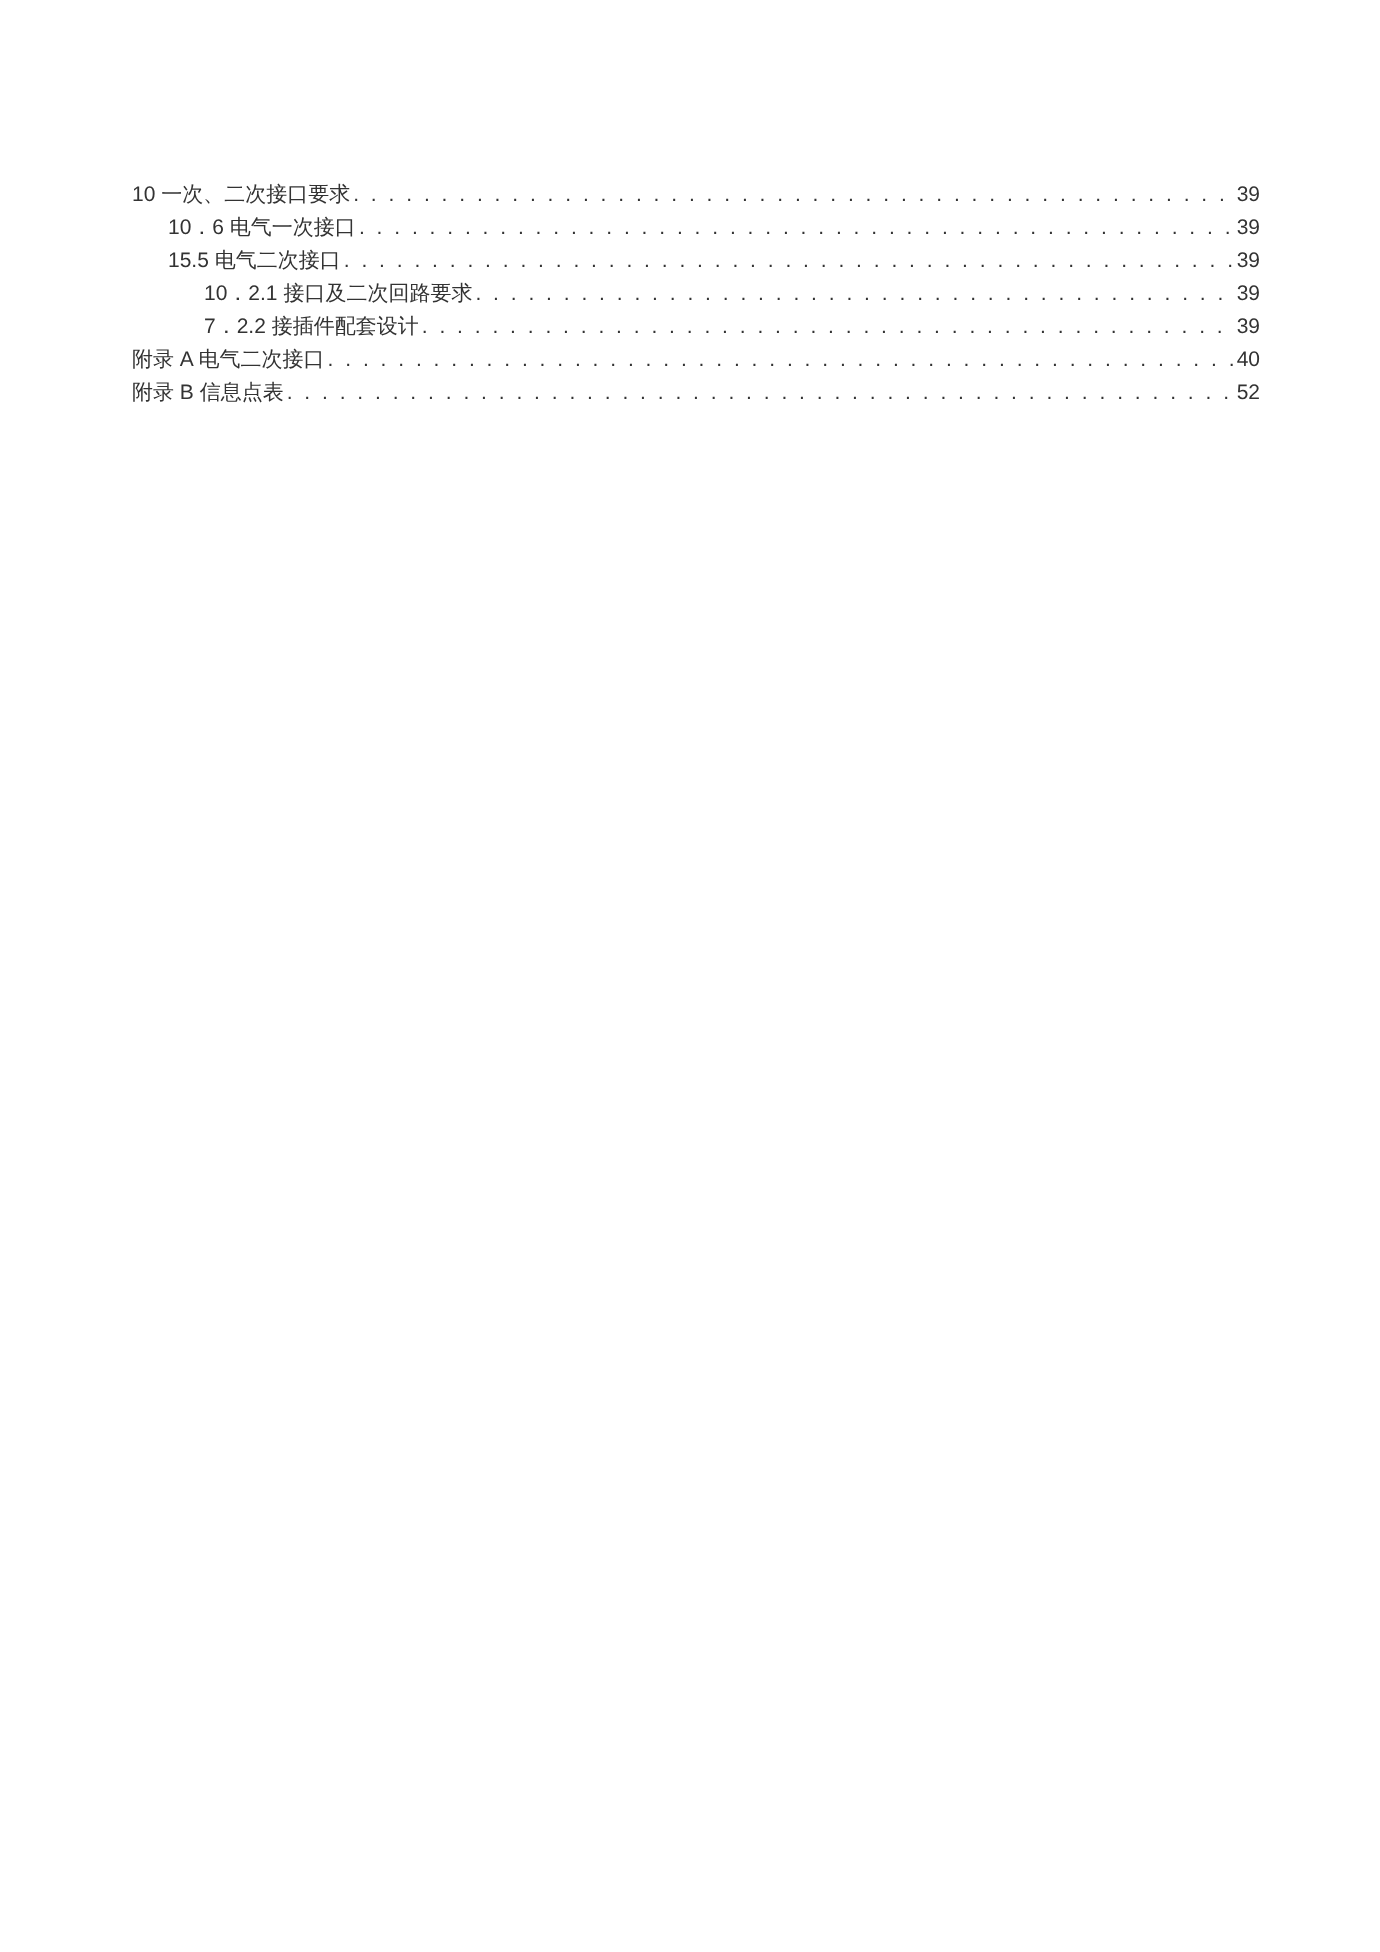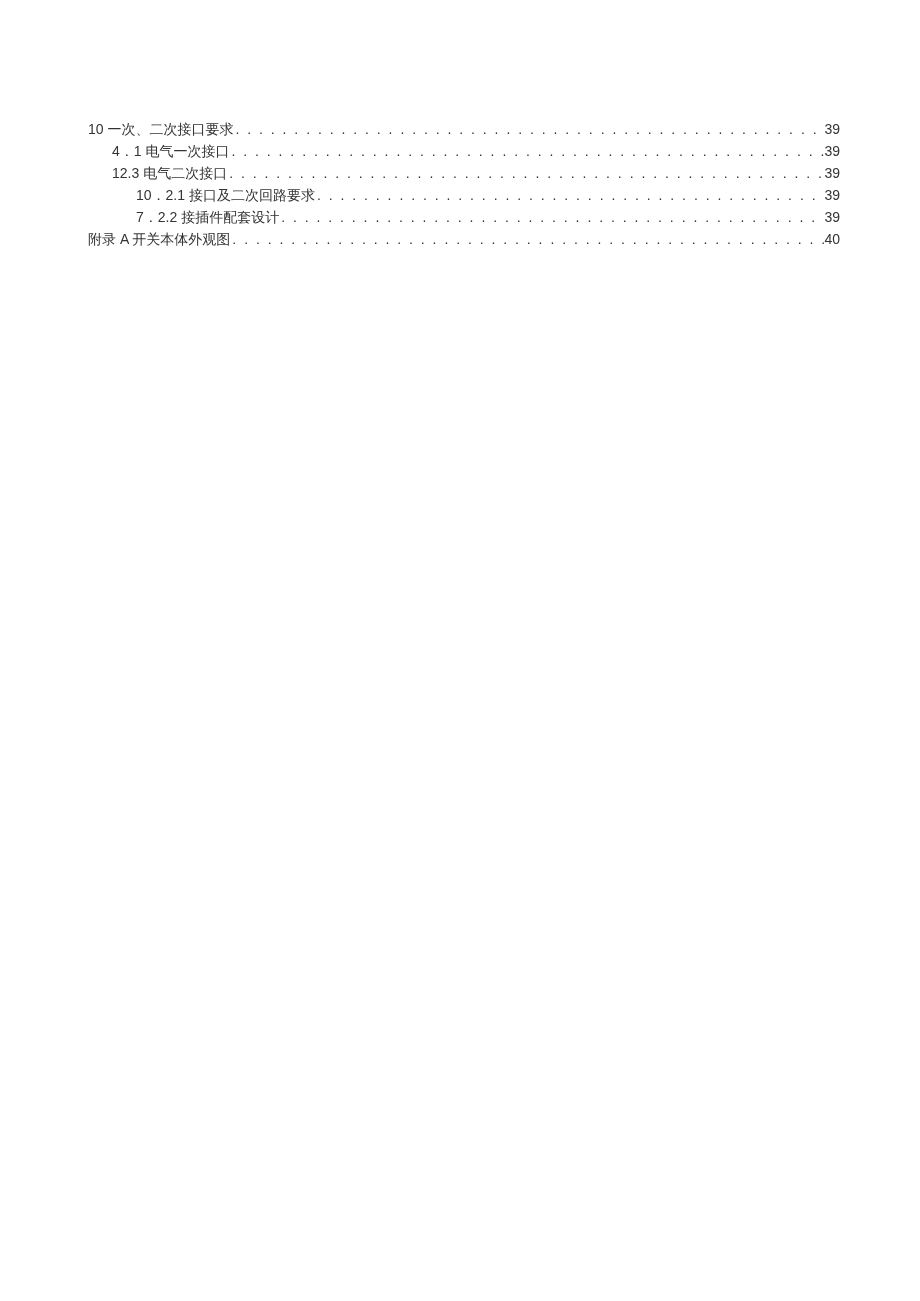--- a/index.html
+++ b/index.html
@@ -56,37 +56,42 @@
 </head>
 <body>
 
 <div class="toc-container">
   <div class="toc-entry level-0">
     <span class="toc-title">10 一次、二次接口要求</span>
     <span class="toc-leader"></span>
     <span class="toc-page">39</span>
   </div>
   <div class="toc-entry level-1">
-    <span class="toc-title">4．1 电气一次接口</span>
+    <span class="toc-title">10．6 电气一次接口</span>
     <span class="toc-leader"></span>
     <span class="toc-page">39</span>
   </div>
   <div class="toc-entry level-1">
-    <span class="toc-title">12.3 电气二次接口</span>
+    <span class="toc-title">15.5 电气二次接口</span>
     <span class="toc-leader"></span>
     <span class="toc-page">39</span>
   </div>
   <div class="toc-entry level-2">
     <span class="toc-title">10．2.1 接口及二次回路要求</span>
     <span class="toc-leader"></span>
     <span class="toc-page">39</span>
   </div>
   <div class="toc-entry level-2">
     <span class="toc-title">7．2.2 接插件配套设计</span>
     <span class="toc-leader"></span>
     <span class="toc-page">39</span>
   </div>
   <div class="toc-entry level-0">
-    <span class="toc-title">附录 A 开关本体外观图</span>
+    <span class="toc-title">附录 A 电气二次接口</span>
     <span class="toc-leader"></span>
     <span class="toc-page">40</span>
+  </div>
+  <div class="toc-entry level-0">
+    <span class="toc-title">附录 B 信息点表</span>
+    <span class="toc-leader"></span>
+    <span class="toc-page">52</span>
   </div>
 </div>
 
 </body></html>

